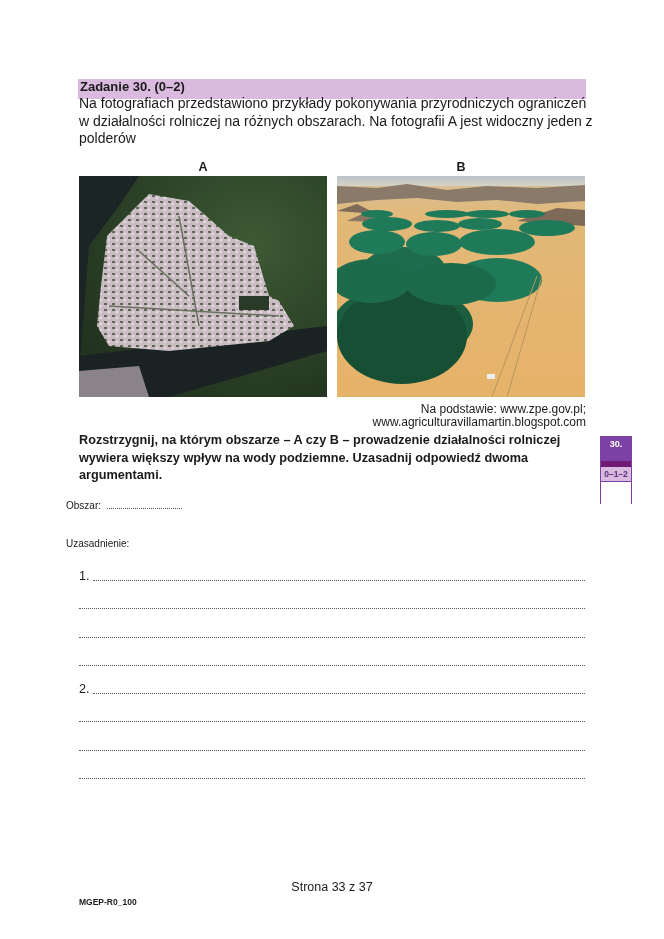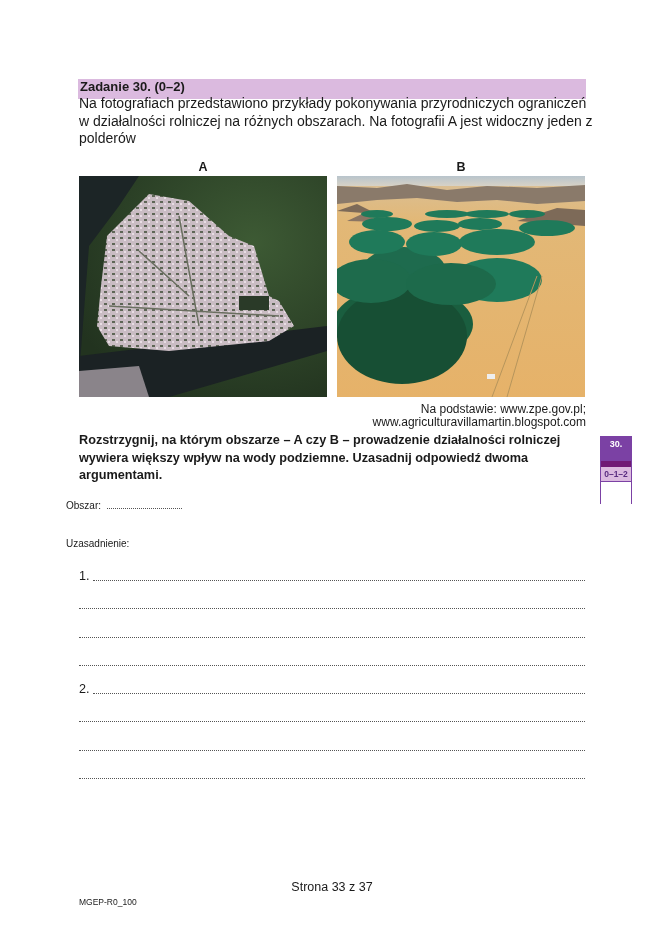--- a/index.html
+++ b/index.html
@@ -56,21 +56,21 @@
   }
   .score-range {
     height: 14px; background: #dbbadf; color: #5a2c80; font-weight: bold; font-size: 8.5px;
     text-align: center; line-height: 14px; border-top: 6px solid #701a75; border-bottom: 1px solid #7b41a4;
   }
   .score-cell { height: 36px; background: #fff; }
   .footer-page {
     position: absolute; left: 0; width: 664px; top: 880px; text-align: center; font-size: 12.5px;
   }
   .footer-code {
-    position: absolute; left: 79px; top: 897px; font-weight: normal; font-size: 8.5px;
+    position: absolute; left: 79px; top: 897px; font-weight: bold; font-size: 8.5px;
   }
 </style>
 </head>
 <body>
 
 <div class="task-header">Zadanie 30. (0–2)</div>
 
 <div class="intro">
   <div>Na fotografiach przedstawiono przykłady pokonywania przyrodniczych ograniczeń</div>
   <div>w działalności rolniczej na różnych obszarach. Na fotografii A jest widoczny jeden z polderów</div>

